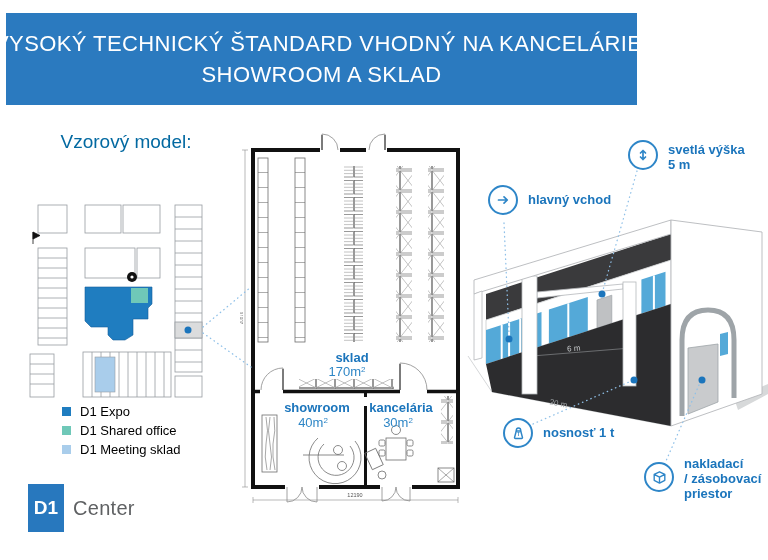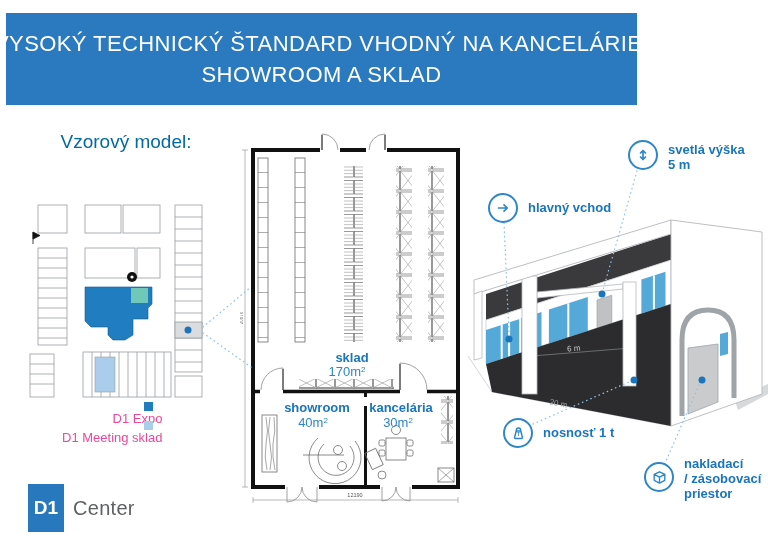--- a/index.html
+++ b/index.html
@@ -13,37 +13,37 @@
   .banner-line{color:#fff;font-size:22px;font-weight:500;letter-spacing:.4px;line-height:31px;
                white-space:nowrap;}
 
   
   .model-title{left:0;top:131px;width:252px;text-align:center;font-size:19px;font-weight:400;color:#0369a1;}
   .model-subtitle{left:0;top:154px;width:252px;text-align:center;font-size:21px;font-weight:400;color:#3b87c6;}
   .model-subtitle sup{font-size:12px;}
 
   
   .legend{left:62px;top:402px;}
-  .legend-item{display:flex;align-items:flex-end;height:19px;font-size:13px;color:#ec4899;flex-direction:column;}
+  .legend-item{display:flex;align-items:center;height:19px;font-size:13px;color:#000000;}
   .legend-swatch{width:9px;height:9px;margin-right:9px;flex:none;}
 
   
   .logo{left:28px;top:484px;display:flex;align-items:center;}
   .logo-mark{width:36px;height:48px;display:flex;align-items:center;justify-content:center;
              color:#fff;font-weight:800;font-size:19px;}
   .logo-name{margin-left:9px;font-size:20px;color:#5f6163;letter-spacing:.3px;}
 
   
   .callout{display:flex;align-items:flex-start;z-index:6;}
   .co-circle{width:30px;height:30px;border:2px solid #2e86c8;border-radius:50%;background:#fff;
              display:flex;align-items:center;justify-content:center;flex:none;box-sizing:border-box;}
   .co-label{margin-left:10px;font-size:13px;font-weight:700;color:#1b75bc;line-height:15px;padding-top:2px;}
   .co-label .ln{white-space:nowrap;}
   #co-height{left:628px;top:140px;}
-  #co-entrance{left:488px;top:193px;}
+  #co-entrance{left:488px;top:185px;}
   #co-entrance .co-label{padding-top:7px;}
   #co-load{left:503px;top:418px;}
   #co-load .co-label{padding-top:7px;}
   #co-loading{left:644px;top:454px;}
   #co-loading .co-circle{margin-top:8px;}
 
   svg{display:block;}
   .overlay{left:0;top:0;z-index:5;pointer-events:none;}
 </style>
 </head>
@@ -81,20 +81,24 @@
     <rect x="70" y="165" width="20" height="35" fill="#a9cdeb" stroke="#979ca1" stroke-width="0.6"></rect>
     <circle cx="107" cy="85" r="5" fill="#111"></circle>
     <circle cx="107" cy="85" r="1.6" fill="#fff"></circle>
     <path d="M8 40 L15 43.5 L8 47 Z M8 40 V52" fill="#111" stroke="#111" stroke-width="0.8"></path>
   </svg>
 
   <div class="abs legend">
     <div class="legend-item">
       <div class="legend-swatch" style="background: rgb(31, 125, 192);"></div>
       <span>D1 Expo</span>
+    </div>
+    <div class="legend-item">
+      <div class="legend-swatch" style="background: rgb(111, 200, 184);"></div>
+      <span>D1 Shared office</span>
     </div>
     <div class="legend-item">
       <div class="legend-swatch" style="background: rgb(169, 205, 235);"></div>
       <span>D1 Meeting sklad</span>
     </div>
   </div>
 
   <div class="abs logo">
     <div class="logo-mark" style="background: rgb(40, 120, 190);">D1</div>
     <div class="logo-name">Center</div>

